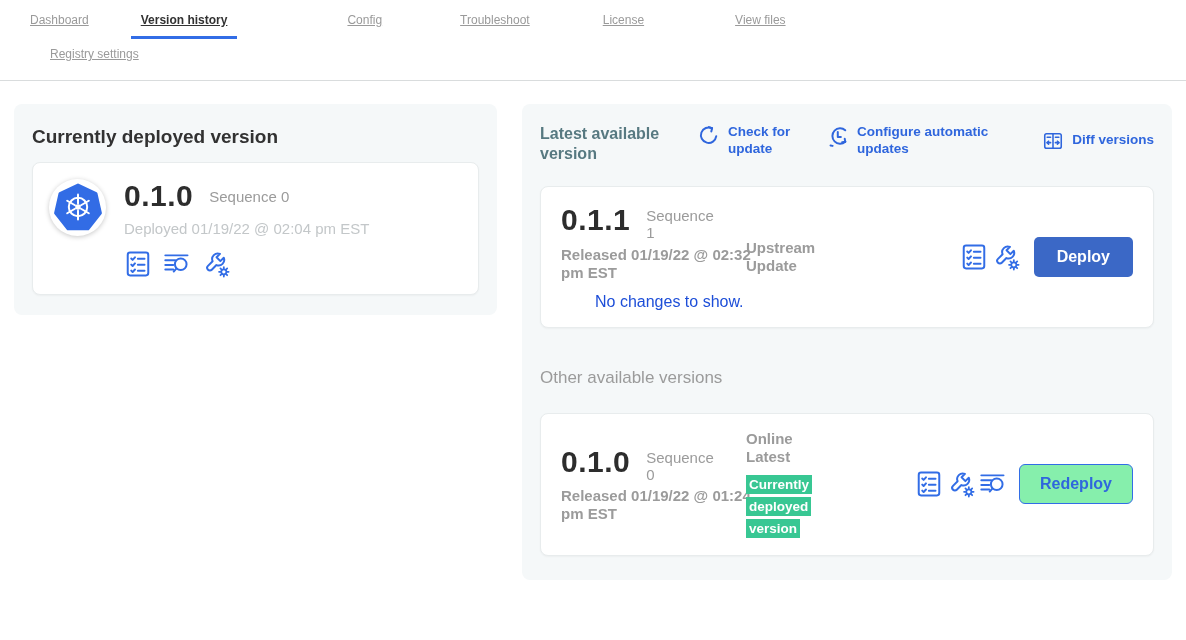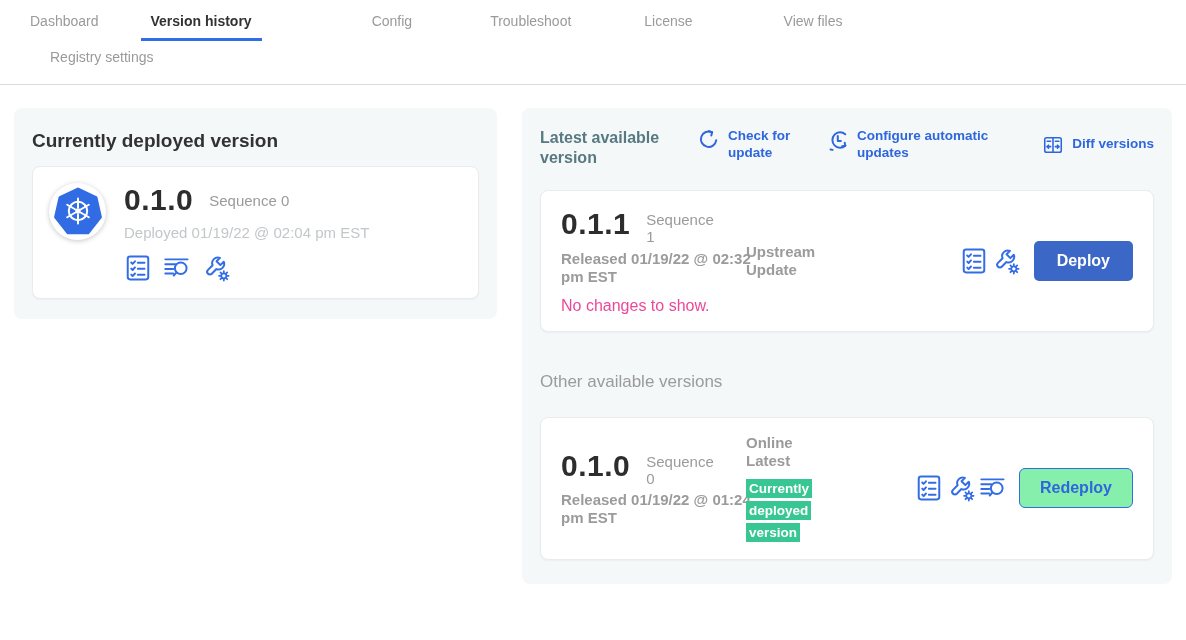--- a/index.html
+++ b/index.html
@@ -2,22 +2,22 @@
 <html><head>
 <meta charset="utf-8">
 <style>
   * { margin:0; padding:0; box-sizing:border-box; }
   html,body { width:1186px; height:640px; background:#fff; overflow:hidden;
     font-family:"Liberation Sans", sans-serif; }
 
   
   .topnav { background:#fff; border-bottom:1px solid #d9dcdd; }
   .nav-row1 { display:flex; padding-left:20px; }
-  .tab { padding:13px 10px 9px; font-size:14px; color:#9a9a9a; cursor:pointer;
-         border-bottom:3px solid transparent; white-space:nowrap; }
+  .tab { padding:13px 10px 9px; font-size:12px; color:#9a9a9a; cursor:pointer;
+         border-bottom:3px solid transparent; white-space:nowrap;text-decoration:underline; }
   .nav-row1 .tab:nth-child(2){ margin-left:32px; }
   .nav-row1 .tab:nth-child(3){ margin-left:100px; }
   .nav-row1 .tab:nth-child(4){ margin-left:58px; }
   .nav-row1 .tab:nth-child(5){ margin-left:53px; }
   .nav-row1 .tab:nth-child(6){ margin-left:71px; }
   .tab.active { color:#323232; font-weight:700; border-bottom-color:#326de6; }
   .nav-row2 { display:flex; padding-left:40px; }
   .nav-row2 .tab { padding:8px 10px 16px; }
 
   
@@ -52,21 +52,21 @@
                line-height:1.25; cursor:pointer; align-items:flex-start; }
   .head-link.center { align-items:center; }
   .head-link .lk-icon { width:22px; height:22px; flex:none; margin-top:1px; }
   .head-link .lk-icon svg { width:100%; height:100%; }
   .lbl-2l { display:inline-block; }
   .w80 { width:82px; } .w165 { width:168px; }
 
   .version-card { display:flex; align-items:center; padding:16px 20px; }
   .vblock { width:185px; flex:none; }
   .released { font-size:15px; font-weight:700; color:#9b9b9b; width:190px; line-height:1.2; margin-top:4px; }
-  .status-line { font-size:16px; color:#ec4899; margin-top:11px; }
+  .status-line { font-size:16px; color:#1d4ed8; margin-top:11px;margin-left:34px; }
   .why { font-size:16px; font-weight:700; color:#2f66dd; margin-top:9px; cursor:pointer; }
   .source-col { width:100px; flex:none; font-size:15px; font-weight:600; color:#9b9b9b; line-height:1.2; }
   .source-col .src-label { display:inline-block; width:85px; }
   .spacer { flex:1; }
   .actions { display:flex; align-items:center; gap:4px; }
 
   .btn-deploy { background:#3b68c6; color:#fff; border:none; border-radius:5px;
     font-family:inherit; font-size:16px; font-weight:700; padding:11px 23px; margin-left:10px; cursor:pointer; }
   .btn-redeploy { background:#86efac; color:#2f66dd; border:1.5px solid #326de6; border-radius:6px;
     font-family:inherit; font-size:16px; font-weight:700; padding:10px 20px; margin-left:8px; cursor:pointer; }

